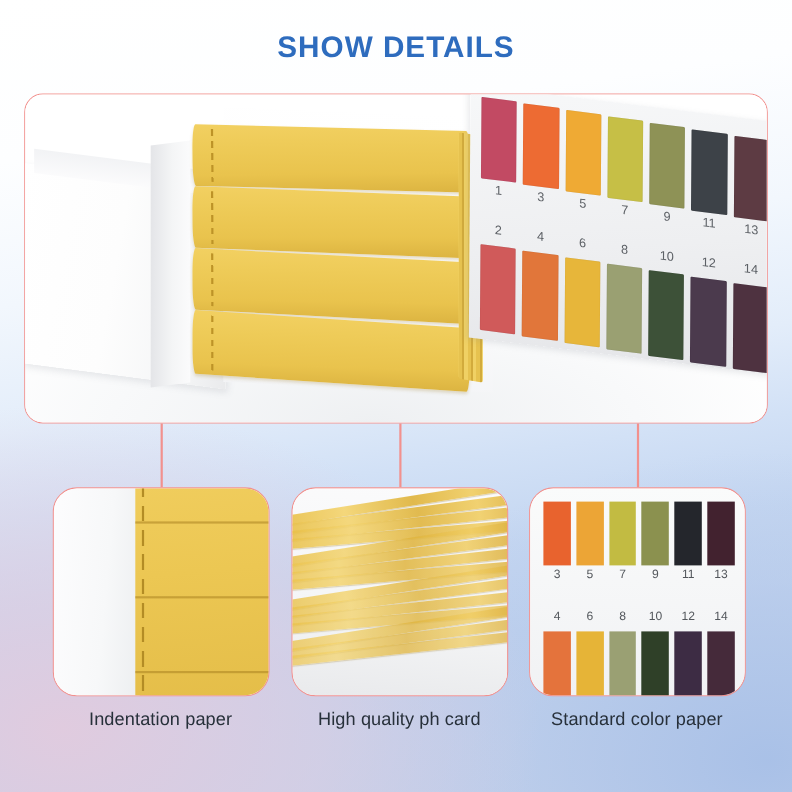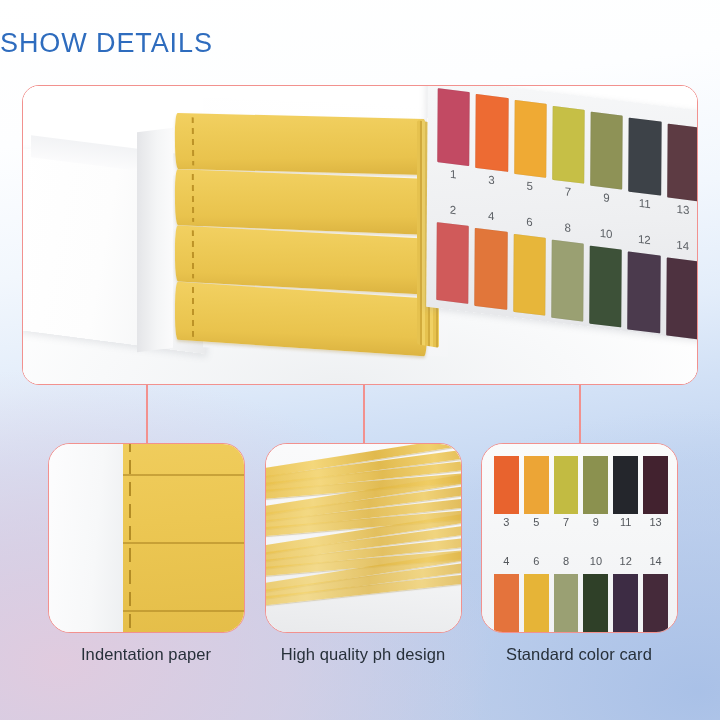--- a/index.html
+++ b/index.html
@@ -29,23 +29,23 @@
         #bdcfec 88%,
         #c0cfea 100%);
   }
 
   
   .title {
     position: absolute;
     top: 28px;
     left: 0;
     width: 100%;
-    text-align: left;
+    text-align: center;
     font-size: 27px;
-    font-weight: normal;
+    font-weight: bold;
     letter-spacing: 0.9px;
     color: #2e6cbe;
   }
 
   
   .hero-frame {
     position: absolute;
     left: 22px;
     top: 85px;
     width: 676px;
@@ -488,16 +488,16 @@
           </div>
           <div class="t3-cellwrap">
             <div class="t3-cell" style="background: rgb(69, 42, 58);"></div>
             <div class="t3-num">14</div>
           </div>
         </div>
     </div>
   </div>
 
   <div class="caption c1">Indentation paper</div>
-  <div class="caption c2">High quality ph design</div>
-  <div class="caption c3">Standard color card</div>
+  <div class="caption c2">High quality ph card</div>
+  <div class="caption c3">Standard color paper</div>
 
 </div>
 
 </body></html>

